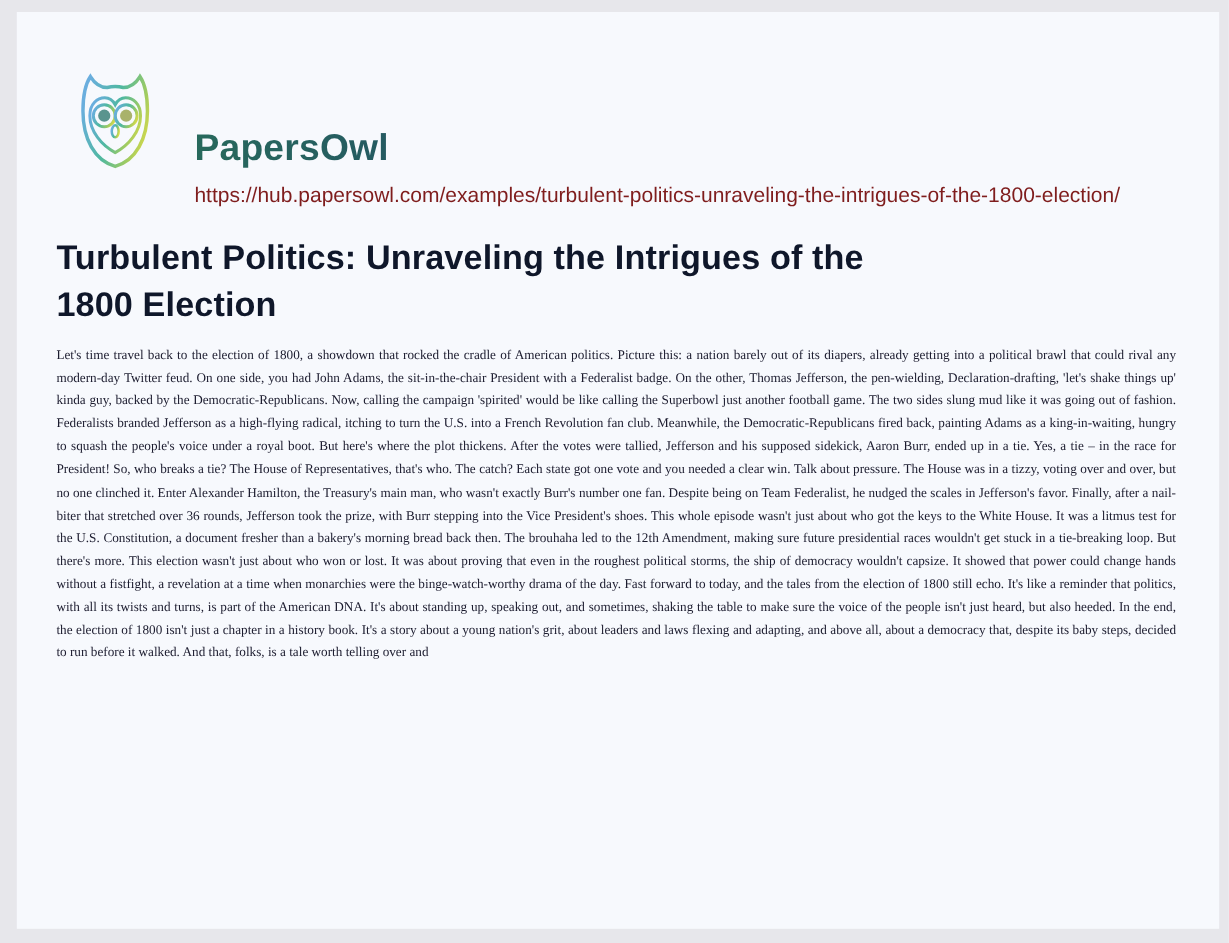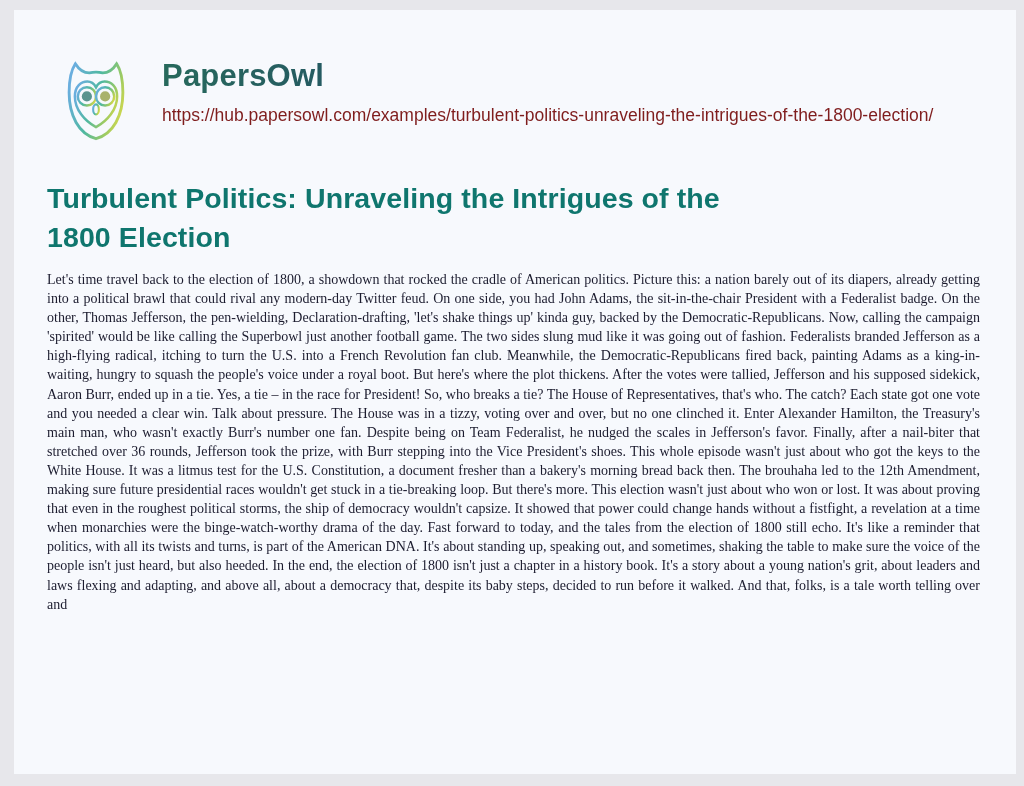--- a/index.html
+++ b/index.html
@@ -15,21 +15,21 @@
     left: 14px; top: 10px; right: 8px; bottom: 12px;
     background: #f7f9fd;
   }
   .brand-header {
     display: flex;
     align-items: flex-start;
     padding: 46px 40px 0 34px;
     gap: 18px;
   }
   .logo-wrap { flex: 0 0 auto; width: 96px; height: 102px; }
-  .brand-text { padding-top: 2px; }
+  .brand-text { padding-top: 2px; margin-top: 47px; }
   .brand-name {
     font-size: 31px;
     font-weight: bold;
     letter-spacing: 0.2px;
     background: linear-gradient(90deg, #27695c 0%, #234a68 45%, #253d69 100%);
     -webkit-background-clip: text;
     background-clip: text;
     color: transparent;
   }
   .brand-url {
@@ -43,28 +43,28 @@
     display: block;
     cursor: pointer;
   }
   .article {
     padding: 21px 45px 0 33px;
   }
   .article-title {
     font-size: 28.5px;
     line-height: 39px;
     font-weight: 600;
-    color: #0f766e;
+    color: #0f172a;
     max-width: 680px;
     letter-spacing: 0.1px;
   }
   .article-body {
     margin-top: 13px;
     font-family: "Liberation Serif", serif;
-    font-size: 14px;
+    font-size: 11px;
     line-height: 19.1px;
     color: #1b1b2e;
     text-align: justify;
     width: 933px;
   }
 </style>
 </head>
 <body>
 
 <div class="page">

